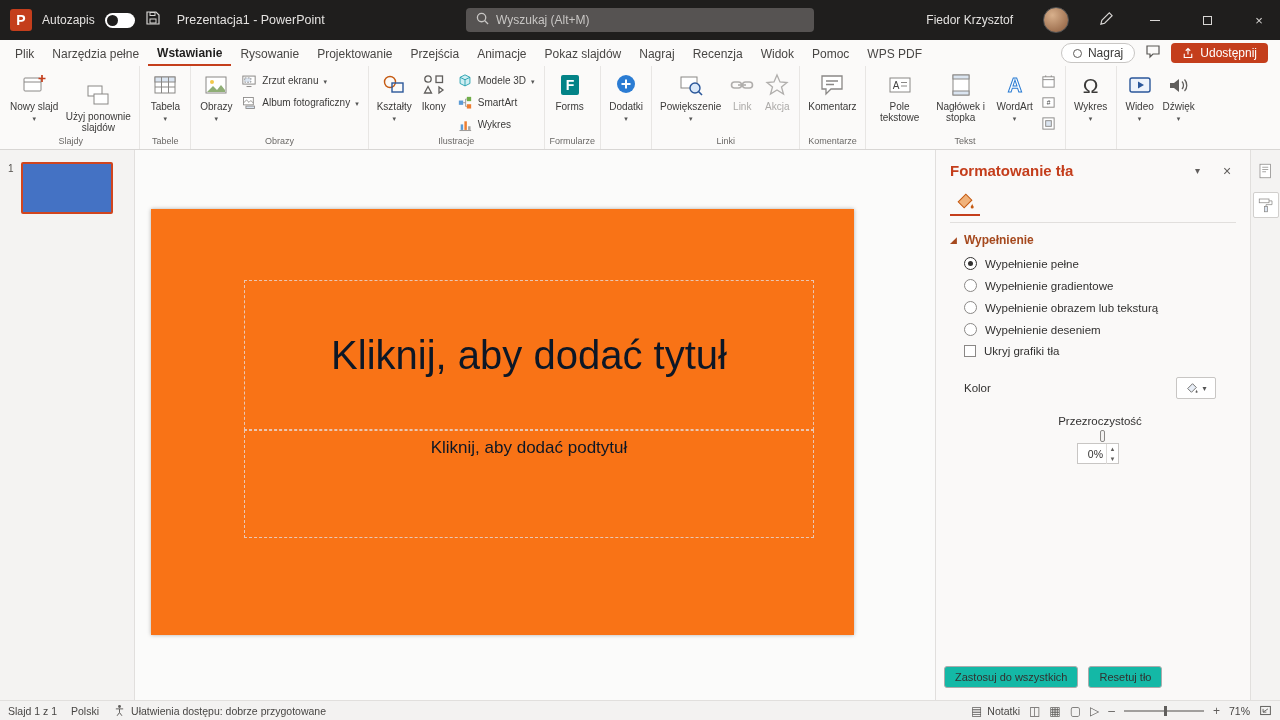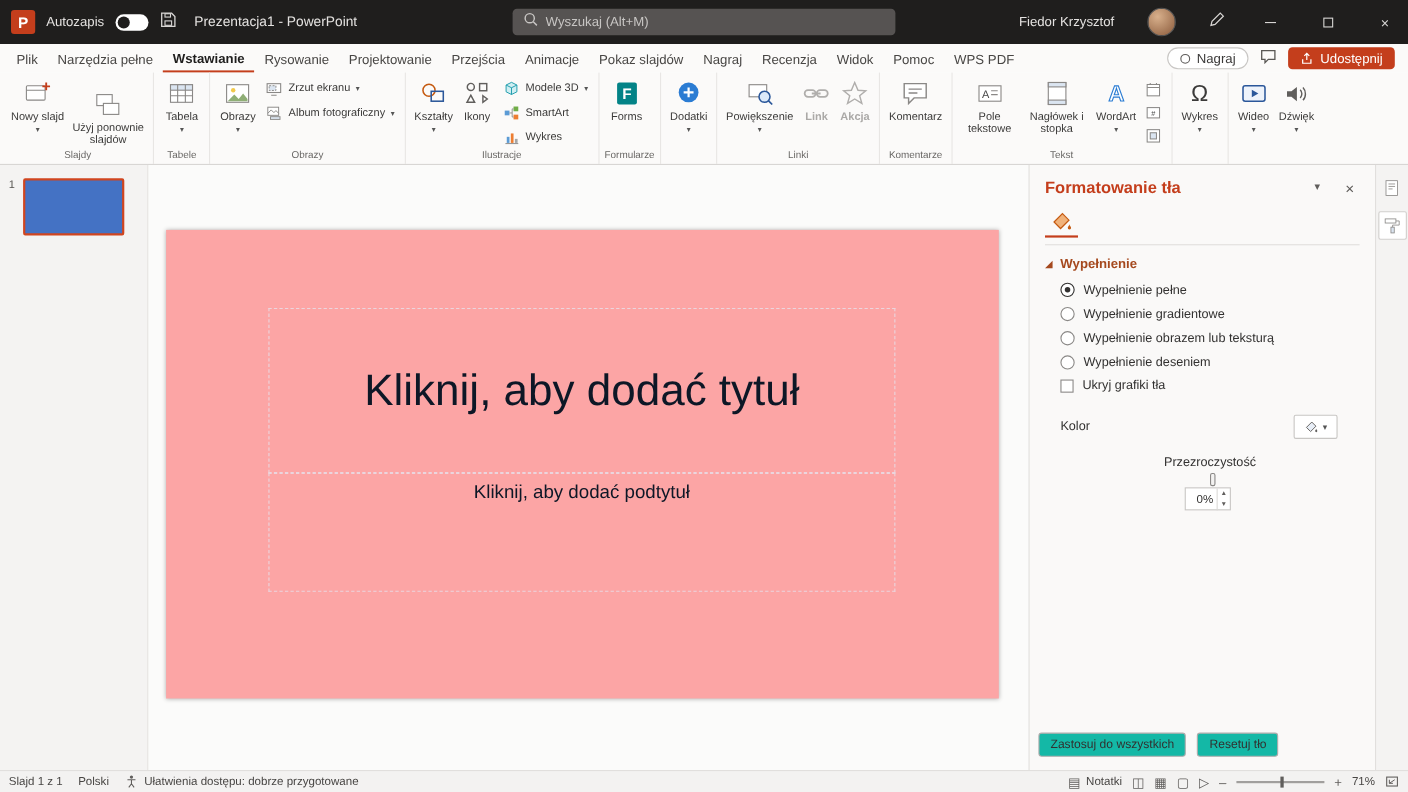--- a/index.html
+++ b/index.html
@@ -46,34 +46,34 @@
   .rbtns { display:flex; flex:1; align-items:flex-start; gap:1px; }
   .glabel { font-size:9px; color:#6a6866; text-align:center; padding:1px 0 3px; height:14px; }
   .rbtn { display:flex; flex-direction:column; align-items:center; padding:3px 3px 1px; border-radius:3px;
     font-size:10px; color:#3b3a39; text-align:center; line-height:1.12; min-width:40px; max-width:78px; height:66px; }
   .rbtn .ic { height:28px; display:flex; align-items:center; justify-content:center; margin-bottom:2px; }
   .rbtn .car::after, .rsm .car::after { content:"▾"; font-size:7px; color:#555; }
   .rbtn .car { line-height:1; margin-top:1px; }
   .rcol { display:flex; flex-direction:column; gap:1px; padding-top:2px; }
   .rsm { display:flex; align-items:center; gap:5px; font-size:10px; color:#3b3a39; padding:2px 4px; height:21px; border-radius:3px; }
   .rsm .ic { width:16px; height:16px; display:flex; align-items:center; justify-content:center; }
-  .dis { color:#aba9a7;font-weight:bold; }
+  .dis { color:#aba9a7; }
   .tinycol { display:flex; flex-direction:column; gap:3px; padding:4px 2px 0; }
   .tinybtn { width:18px; height:18px; display:flex; align-items:center; justify-content:center; border-radius:2px; }
   .omega { font-size:21px; color:#3b3a39; line-height:1; }
 
   
   .main { position:absolute; top:150px; left:0; right:0; bottom:20px; display:flex; }
   .thumbs { width:135px; background:#f4f3f2; border-right:1px solid #e1dfdd; padding:12px 6px 0 8px; }
   .thumbrow { display:flex; gap:7px; align-items:flex-start; }
   .tnum { font-size:10px; color:#55524f; padding-top:1px; }
   .thumb { width:92px; height:52px; background:#4472c4; border:2px solid #d0451f; border-radius:2px; }
 
   .editor { flex:1; background:#fbfbfa; position:relative; }
-  .slide { position:absolute; left:16px; top:59px; width:757px; height:426px; background:#fca5a5;
+  .slide { position:absolute; left:16px; top:59px; width:703px; height:426px; background:#f97316;
     box-shadow:0 0 4px rgba(0,0,0,.3); }
   .ph { position:absolute; border:1px dashed rgba(228,234,246,.7); }
   .ph-title { left:93px; top:71px; width:570px; height:150px; display:flex; align-items:center; justify-content:center;
     font-size:40px; color:#0d1726; }
   .ph-sub { left:93px; top:221px; width:570px; height:108px; text-align:center; padding-top:7px;
     font-size:17px; color:#0d1726; }
 
   
   .fpane { width:315px; background:#faf9f8; border-left:1px solid #e1dfdd; position:relative; padding:12px 14px 0; font-size:11.5px; color:#323130; }
   .fp-head { display:flex; align-items:center; }

